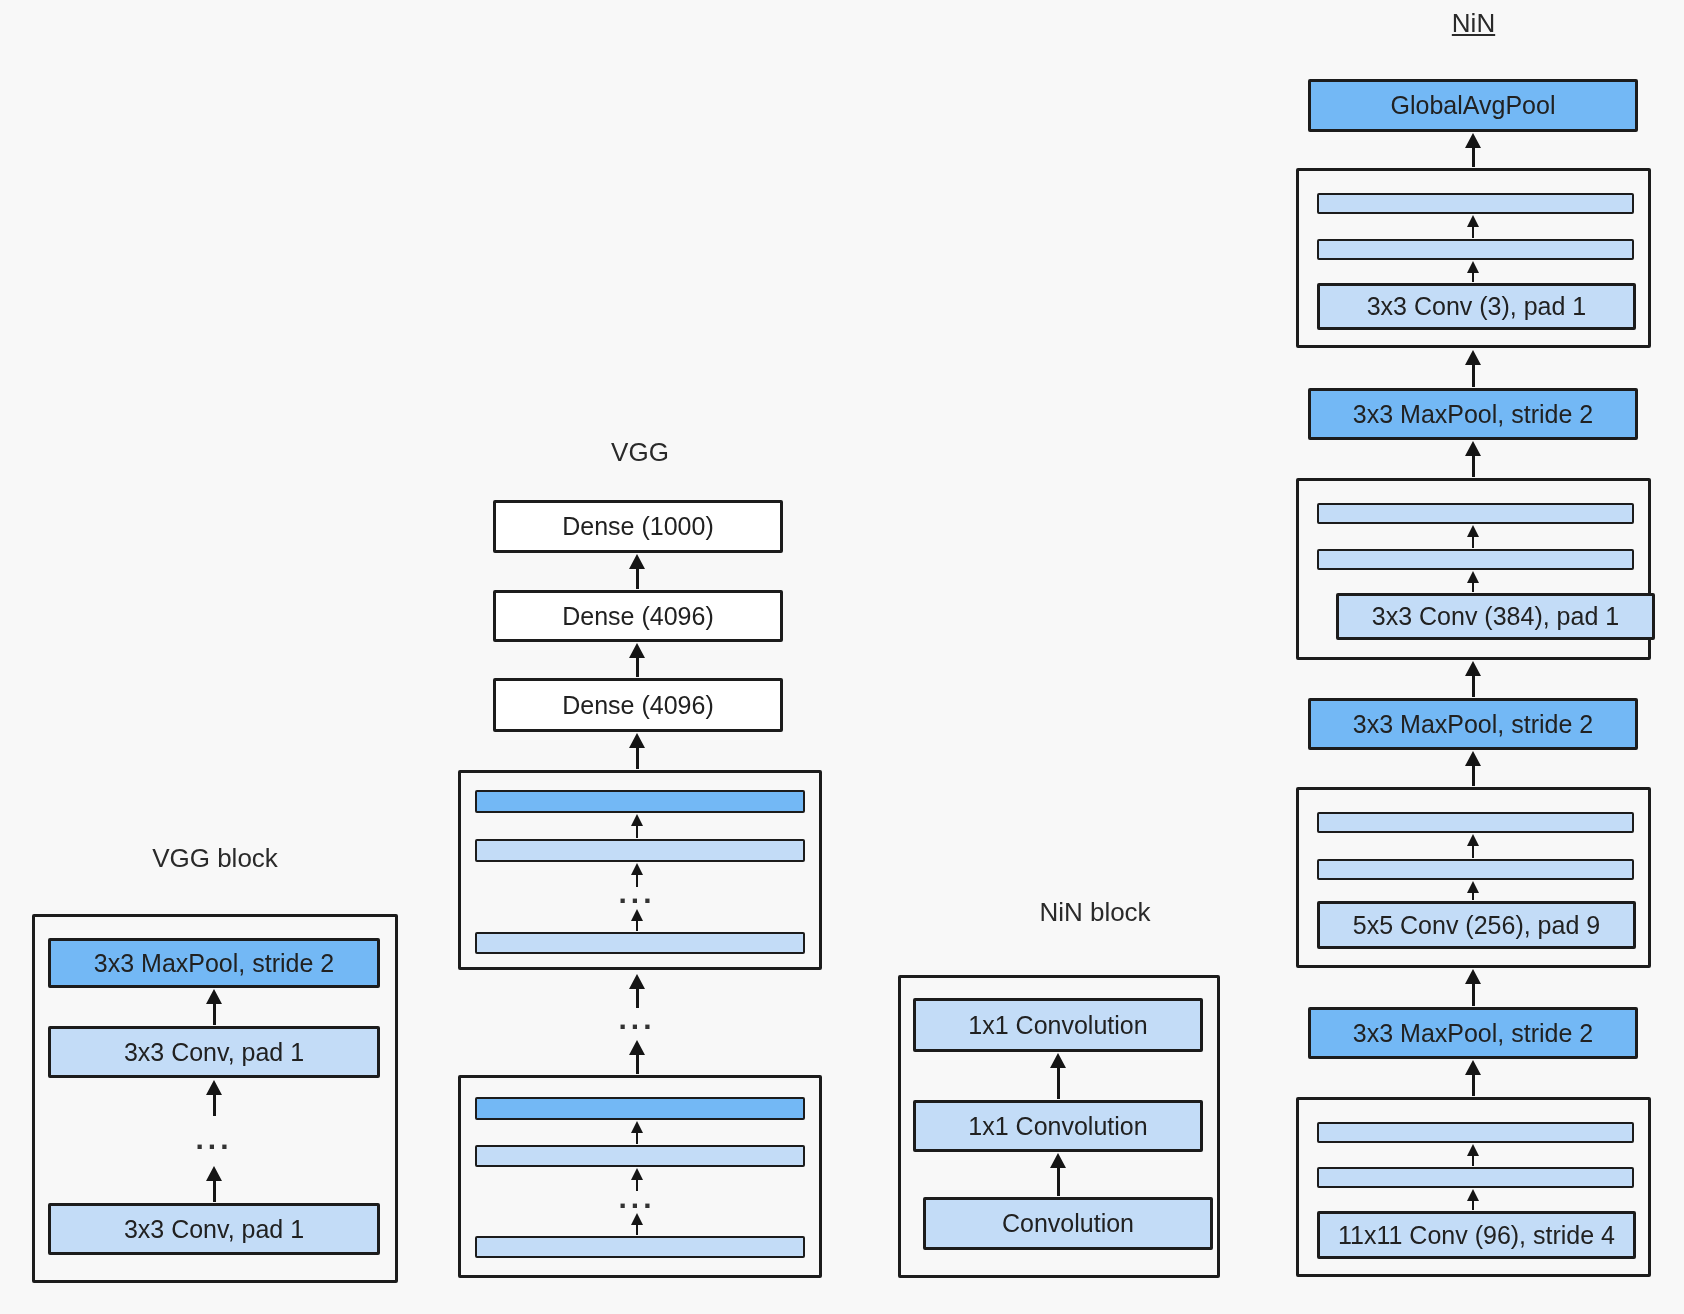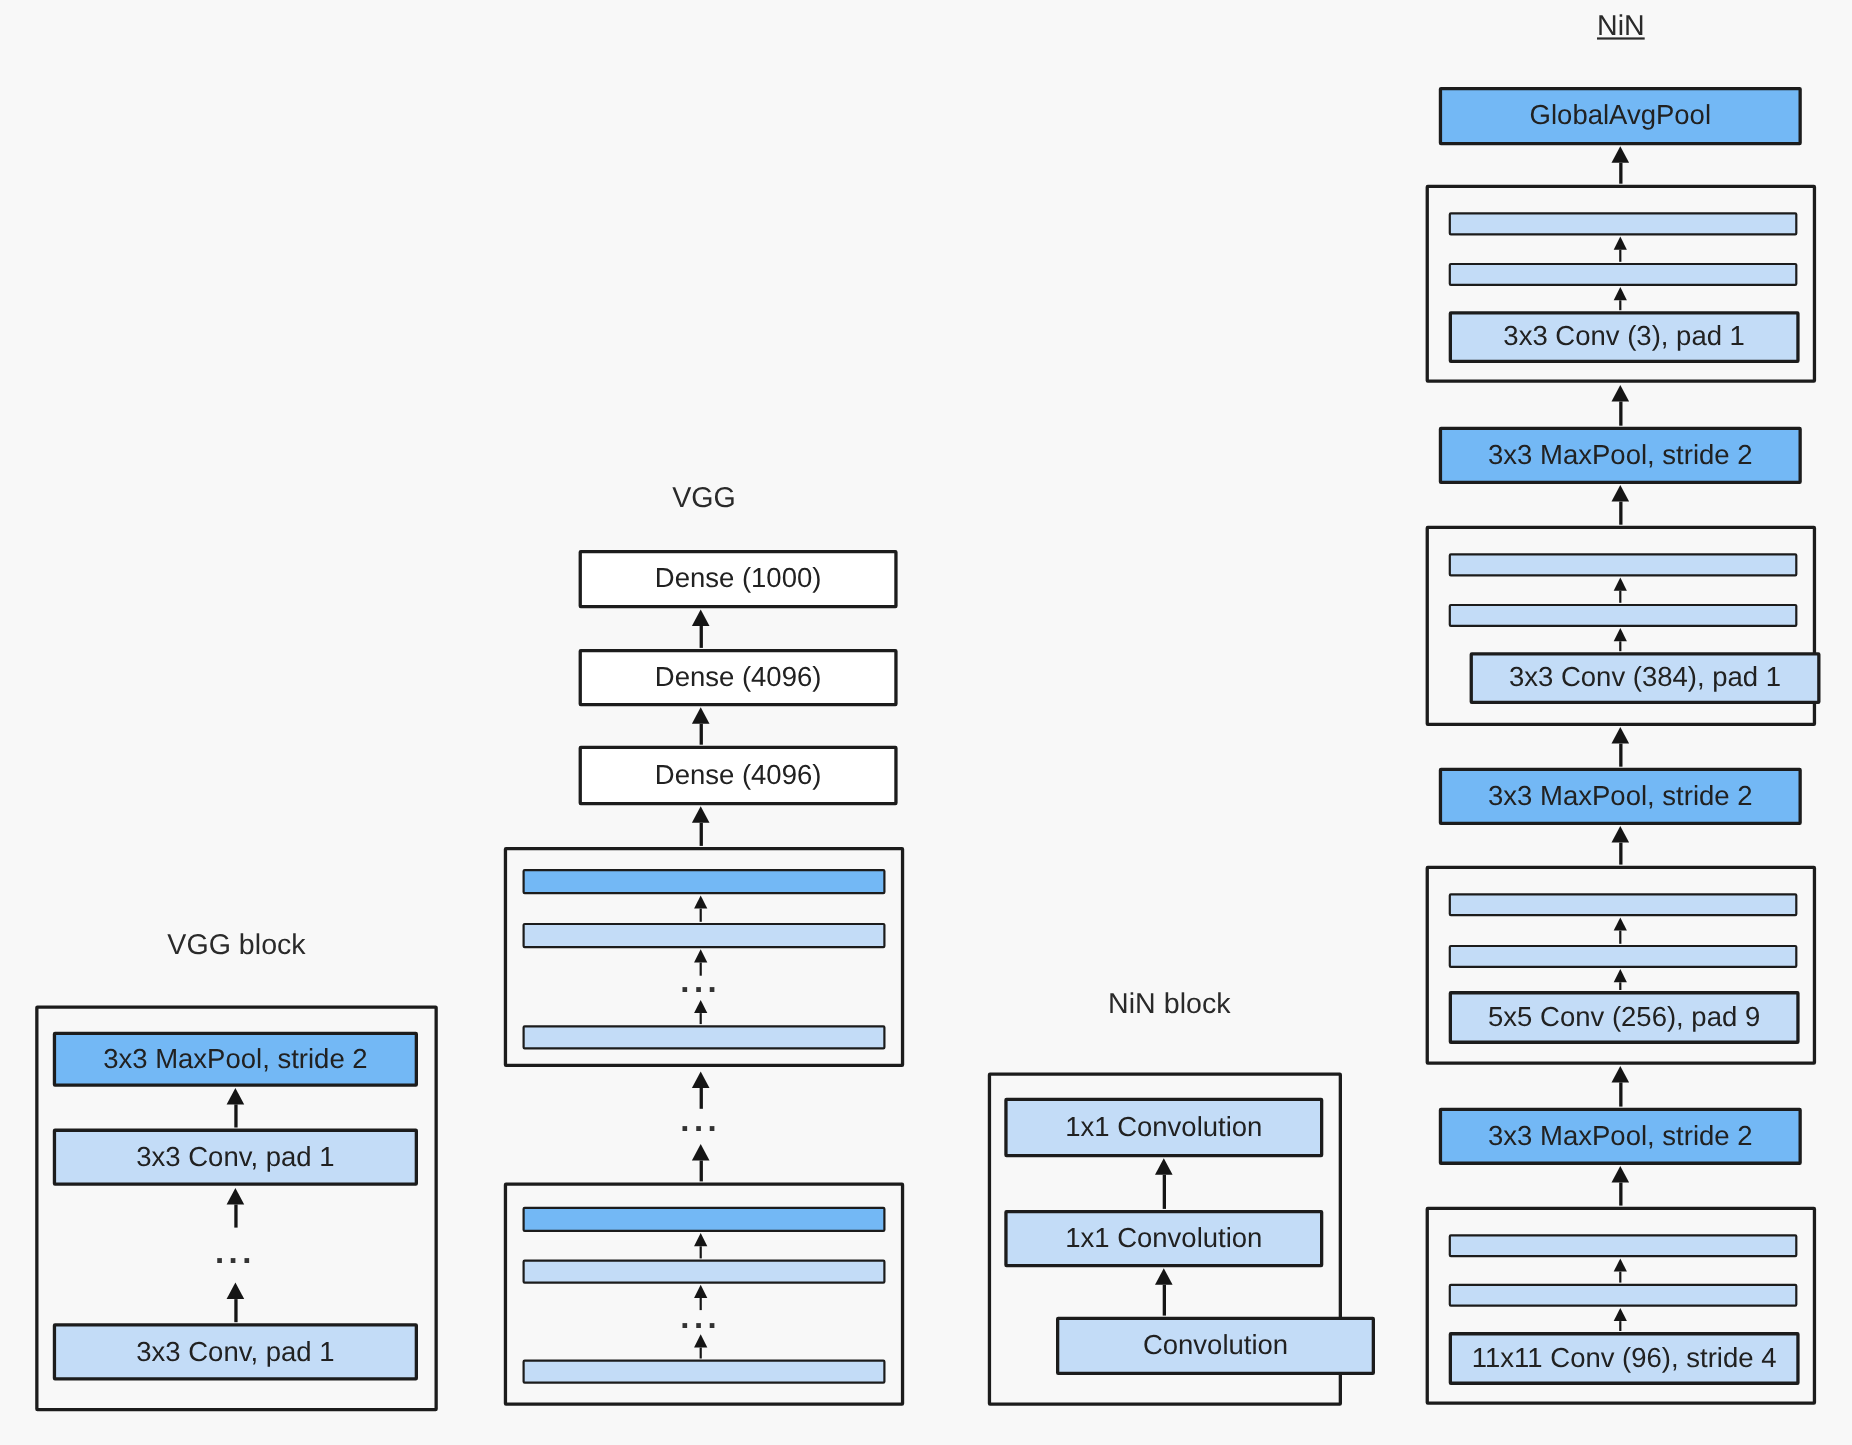--- a/index.html
+++ b/index.html
@@ -24,21 +24,21 @@
     position:absolute; box-sizing:border-box;
     border:3px solid var(--border-dark,#1c1c1c); border-radius:2px;
     background:transparent;
   }
   .bar{
     position:absolute; box-sizing:border-box;
     border:2.5px solid var(--border-dark,#1c1c1c); border-radius:2px;
   }
   .dark{background:var(--box-dark-blue,#73b8f5);}
   .light{background:var(--box-light-blue,#c3dcf7);}
-  .white{background:var(--box-white,#ffffff);margin-left:33px;}
+  .white{background:var(--box-white,#ffffff);}
   .arrow,.arrow-sm{
     position:absolute; display:flex; flex-direction:column; align-items:center;
   }
   .arrow .head{
     width:0;height:0;
     border-left:8px solid transparent;border-right:8px solid transparent;
     border-bottom:15px solid #151515;
   }
   .arrow .shaft{width:3px;flex:1;background:#151515;}
   .arrow-sm .head{
@@ -142,33 +142,33 @@
       <div class="dots" style="left:637px;top:1205px;">...</div>
       <div class="arrow-sm" style="left:631px;top:1213px;width:12px;height:22px;">
           <span class="head"></span>
           <span class="shaft"></span>
         </div>
       <div class="bar light" style="left:475px;top:1236px;width:330px;height:22px;"></div>
     </div>
   </div>
 
   <div>
-    <div class="title" style="left:902px;top:897px;width:322px;">NiN block</div>
+    <div class="title" style="left:934px;top:897px;width:322px;">NiN block</div>
     <div class="outer" style="left:898px;top:975px;width:322px;height:303px;"></div>
     <div class="box light" style="left:913px;top:998px;width:290px;height:54px;">1x1 Convolution</div>
     <div class="arrow" style="left:1050px;top:1053px;width:16px;height:46px;">
         <span class="head"></span>
         <span class="shaft"></span>
       </div>
     <div class="box light" style="left:913px;top:1100px;width:290px;height:52px;">1x1 Convolution</div>
     <div class="arrow" style="left:1050px;top:1153px;width:16px;height:43px;">
         <span class="head"></span>
         <span class="shaft"></span>
       </div>
-    <div class="box light" style="left:960px;top:1197px;width:290px;height:53px;">Convolution</div>
+    <div class="box light" style="left:923px;top:1197px;width:290px;height:53px;">Convolution</div>
   </div>
 
   <div>
     <div class="title" style="left:1296px;top:8px;width:355px;text-decoration:underline;">NiN</div>
     <div class="box dark" style="left:1308px;top:79px;width:330px;height:53px;">GlobalAvgPool</div>
     <div class="arrow" style="left:1465px;top:133px;width:16px;height:34px;">
         <span class="head"></span>
         <span class="shaft"></span>
       </div>
 

